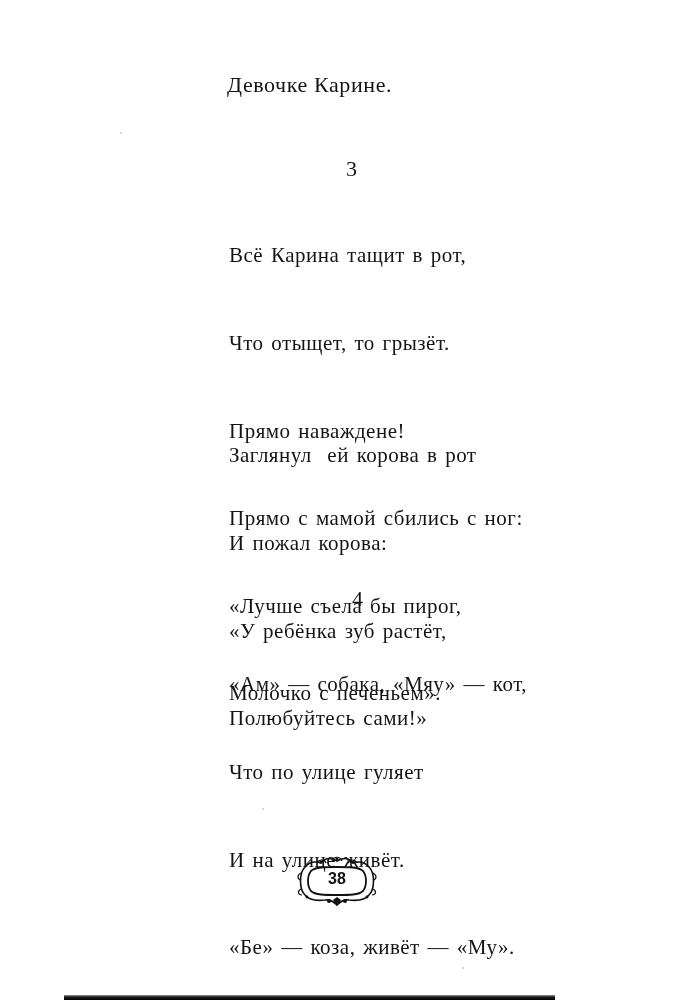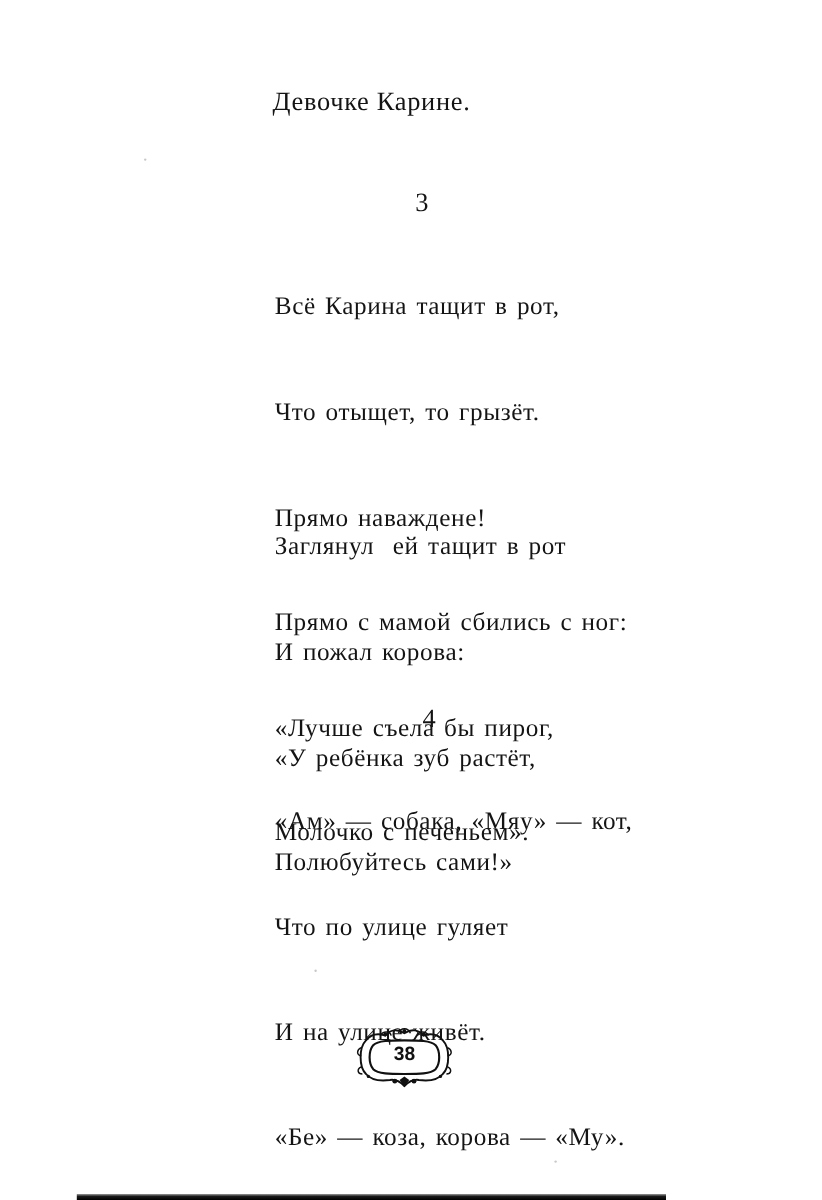--- a/index.html
+++ b/index.html
@@ -96,33 +96,33 @@
   <div class="poem-block" style="top:183px;">
     <span class="poem-line">Всё Карина тащит в рот,</span>
     <span class="poem-line">Что отыщет, то грызёт.</span>
     <span class="poem-line">Прямо наваждене!</span>
     <span class="poem-line">Прямо с мамой сбились с ног:</span>
     <span class="poem-line">«Лучше съела бы пирог,</span>
     <span class="poem-line">Молочко с печеньем».</span>
   </div>
 
   <div class="poem-block" style="top:383px;">
-    <span class="poem-line">Заглянул  ей тащит в рот</span>
+    <span class="poem-line">Заглянул  ей корова в рот</span>
     <span class="poem-line">И пожал корова:</span>
     <span class="poem-line">«У ребёнка зуб растёт,</span>
     <span class="poem-line">Полюбуйтесь сами!»</span>
   </div>
 
   <div class="stanza-num" style="left:352px; top:586px;">4</div>
 
   <div class="poem-block" style="top:612px;">
     <span class="poem-line">«Ам» — собака, «Мяу» — кот,</span>
     <span class="poem-line">Что по улице гуляет</span>
     <span class="poem-line">И на улице живёт.</span>
-    <span class="poem-line">«Бе» — коза, корова — «Му».</span>
+    <span class="poem-line">«Бе» — коза, живёт — «Му».</span>
     
     
   </div>
 
   <div class="folio">
     <svg width="84" height="56" viewBox="0 0 84 56">
       <g fill="none" stroke="#111" stroke-width="1.6">
 
         <path d="M10 14 C4 20, 4 36, 10 42 C14 47, 22 48, 30 47 C36 46, 40 50, 42 52 C44 50, 48 46, 54 47 C62 48, 70 47, 74 42 C80 36, 80 20, 74 14 C70 9, 64 8, 58 10 C54 5, 48 4, 42 8 C36 4, 30 5, 26 10 C20 8, 14 9, 10 14 Z"></path>
 

